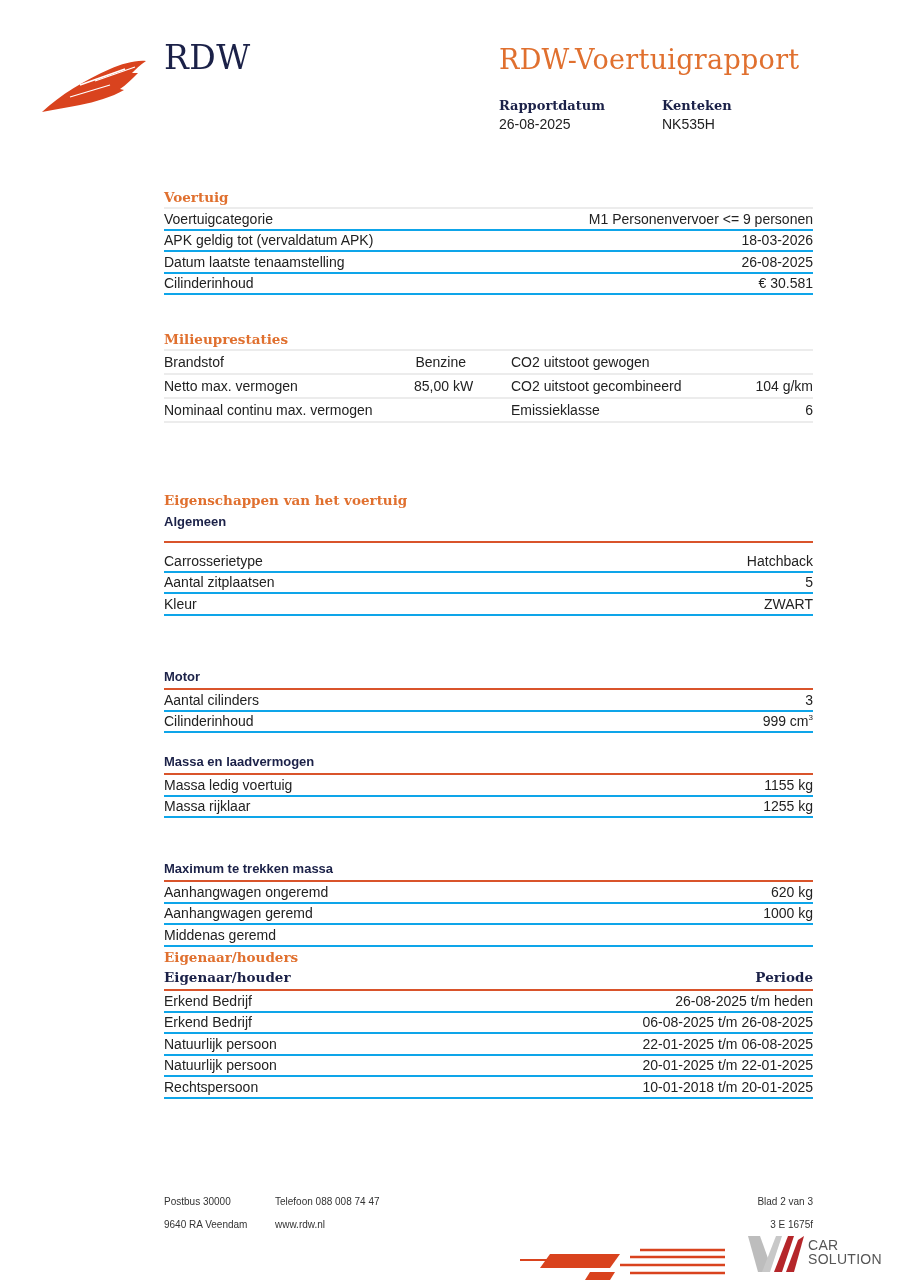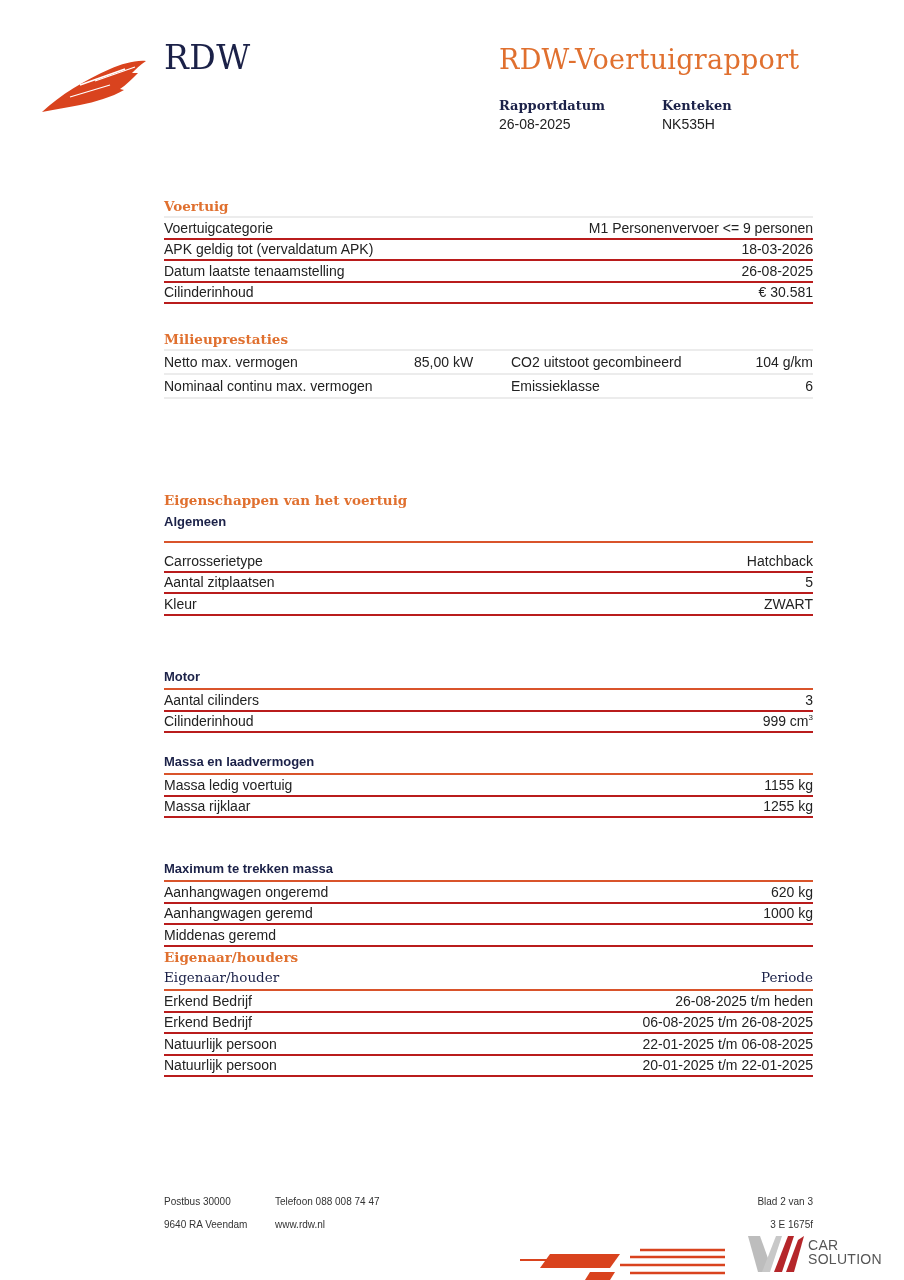--- a/index.html
+++ b/index.html
@@ -14,34 +14,34 @@
   .report-title { left: 499px; top: 44px; font-size: 27px; color: #e0702f; letter-spacing: 0.3px; }
   .meta-label { font-size: 13px; font-weight: bold; color: #1b2148; }
   .meta-value { font-size: 14px; color: #222; }
 
   
   .section { position: absolute; left: 164px; width: 649px; }
   .section-title { font-size: 13.5px; font-weight: bold; color: #e0702f; height: 20px; line-height: 20px; }
   .sub-title { font-size: 13px; font-weight: bold; color: #1b2148; height: 20px; line-height: 20px; margin-top: 39px; }
   .orange-rule { border-top: 2px solid #d9542b; }
   .row { display: flex; justify-content: space-between; align-items: center;
-         height: 19.5px; border-bottom: 2px solid #b91c1c; font-size: 14px; color: #222; }
+         height: 19.5px; border-bottom: 2px solid #0ea5e9; font-size: 14px; color: #222; }
   .row:first-of-type { }
   .row .lbl { white-space: nowrap; }
   .row .val { white-space: nowrap; text-align: right; }
 
   
   .row4 { display: flex; align-items: center; height: 22px; border-bottom: 2px solid #ececec; font-size: 14px; color: #222; }
   .row4 .c1 { width: 250px; }
   .row4 .c2 { width: 52px; text-align: right; white-space: nowrap; }
   .row4 .c3 { width: 240px; padding-left: 45px; }
   .row4 .c4 { flex: 1; text-align: right; white-space: nowrap; }
 
   .owner-head { display: flex; justify-content: space-between; height: 20px; line-height: 20px;
-                font-size: 13.5px; font-weight: normal; color: #1b2148; }
+                font-size: 13.5px; font-weight: bold; color: #1b2148; }
 
   
   .foot { font-size: 10px; color: #333; margin-top: 23px; }
 
   sup { font-size: 8px; vertical-align: super; line-height: 0; }
 </style>
 </head>
 <body>
 
 <svg class="abs logo-feather" viewBox="0 0 110 60">
@@ -56,21 +56,21 @@
 
 <div class="abs" style="left:499px; top:98px;">
   <div class="meta-label serif">Rapportdatum</div>
   <div class="meta-value" style="margin-top:3px;">26-08-2025</div>
 </div>
 <div class="abs" style="left:662px; top:98px;">
   <div class="meta-label serif">Kenteken</div>
   <div class="meta-value" style="margin-top:3px;">NK535H</div>
 </div>
 
-<div class="section" style="top:196px;">
+<div class="section" style="top:187px;">
   <div class="section-title serif">Voertuig</div>
   <div style="border-top:2px solid #ececec;"></div>
   <div class="row">
       <span class="lbl">Voertuigcategorie</span>
       <span class="val">M1 Personenvervoer &lt;= 9 personen</span>
     </div>
   <div class="row">
       <span class="lbl">APK geldig tot (vervaldatum APK)</span>
       <span class="val">18-03-2026</span>
     </div>
@@ -80,20 +80,26 @@
     </div>
   <div class="row">
       <span class="lbl">Cilinderinhoud</span>
       <span class="val">€ 30.581</span>
     </div>
 </div>
 
 <div class="section" style="top:329px;">
   <div class="section-title serif">Milieuprestaties</div>
   <div style="border-top:2px solid #ececec;"></div>
+  <div class="row4">
+    <span class="c1">Brandstof</span>
+    <span class="c2">Benzine</span>
+    <span class="c3">CO2 uitstoot gewogen</span>
+    <span class="c4"></span>
+  </div>
   <div class="row4">
     <span class="c1">Netto max. vermogen</span>
     <span class="c2">85,00 kW</span>
     <span class="c3">CO2 uitstoot gecombineerd</span>
     <span class="c4">104 g/km</span>
   </div>
   <div class="row4">
     <span class="c1">Nominaal continu max. vermogen</span>
     <span class="c2"></span>
     <span class="c3">Emissieklasse</span>
@@ -177,20 +183,24 @@
       <span class="lbl">Erkend Bedrijf</span>
       <span class="val">06-08-2025 t/m 26-08-2025</span>
     </div>
   <div class="row">
       <span class="lbl">Natuurlijk persoon</span>
       <span class="val">22-01-2025 t/m 06-08-2025</span>
     </div>
   <div class="row">
       <span class="lbl">Natuurlijk persoon</span>
       <span class="val">20-01-2025 t/m 22-01-2025</span>
+    </div>
+  <div class="row">
+      <span class="lbl">Rechtspersoon</span>
+      <span class="val">10-01-2018 t/m 20-01-2025</span>
     </div>
 </div>
 
 <div class="abs foot" style="left:164px; top:1173px;">Postbus 30000</div>
 <div class="abs foot" style="left:164px; top:1196px;">9640 RA Veendam</div>
 <div class="abs foot" style="left:275px; top:1173px;">Telefoon 088 008 74 47</div>
 <div class="abs foot" style="left:275px; top:1196px;">www.rdw.nl</div>
 <div class="abs foot" style="right:91px; top:1173px; text-align:right;">Blad 2 van 3</div>
 <div class="abs foot" style="right:91px; top:1196px; text-align:right;">3 E 1675f</div>
 

